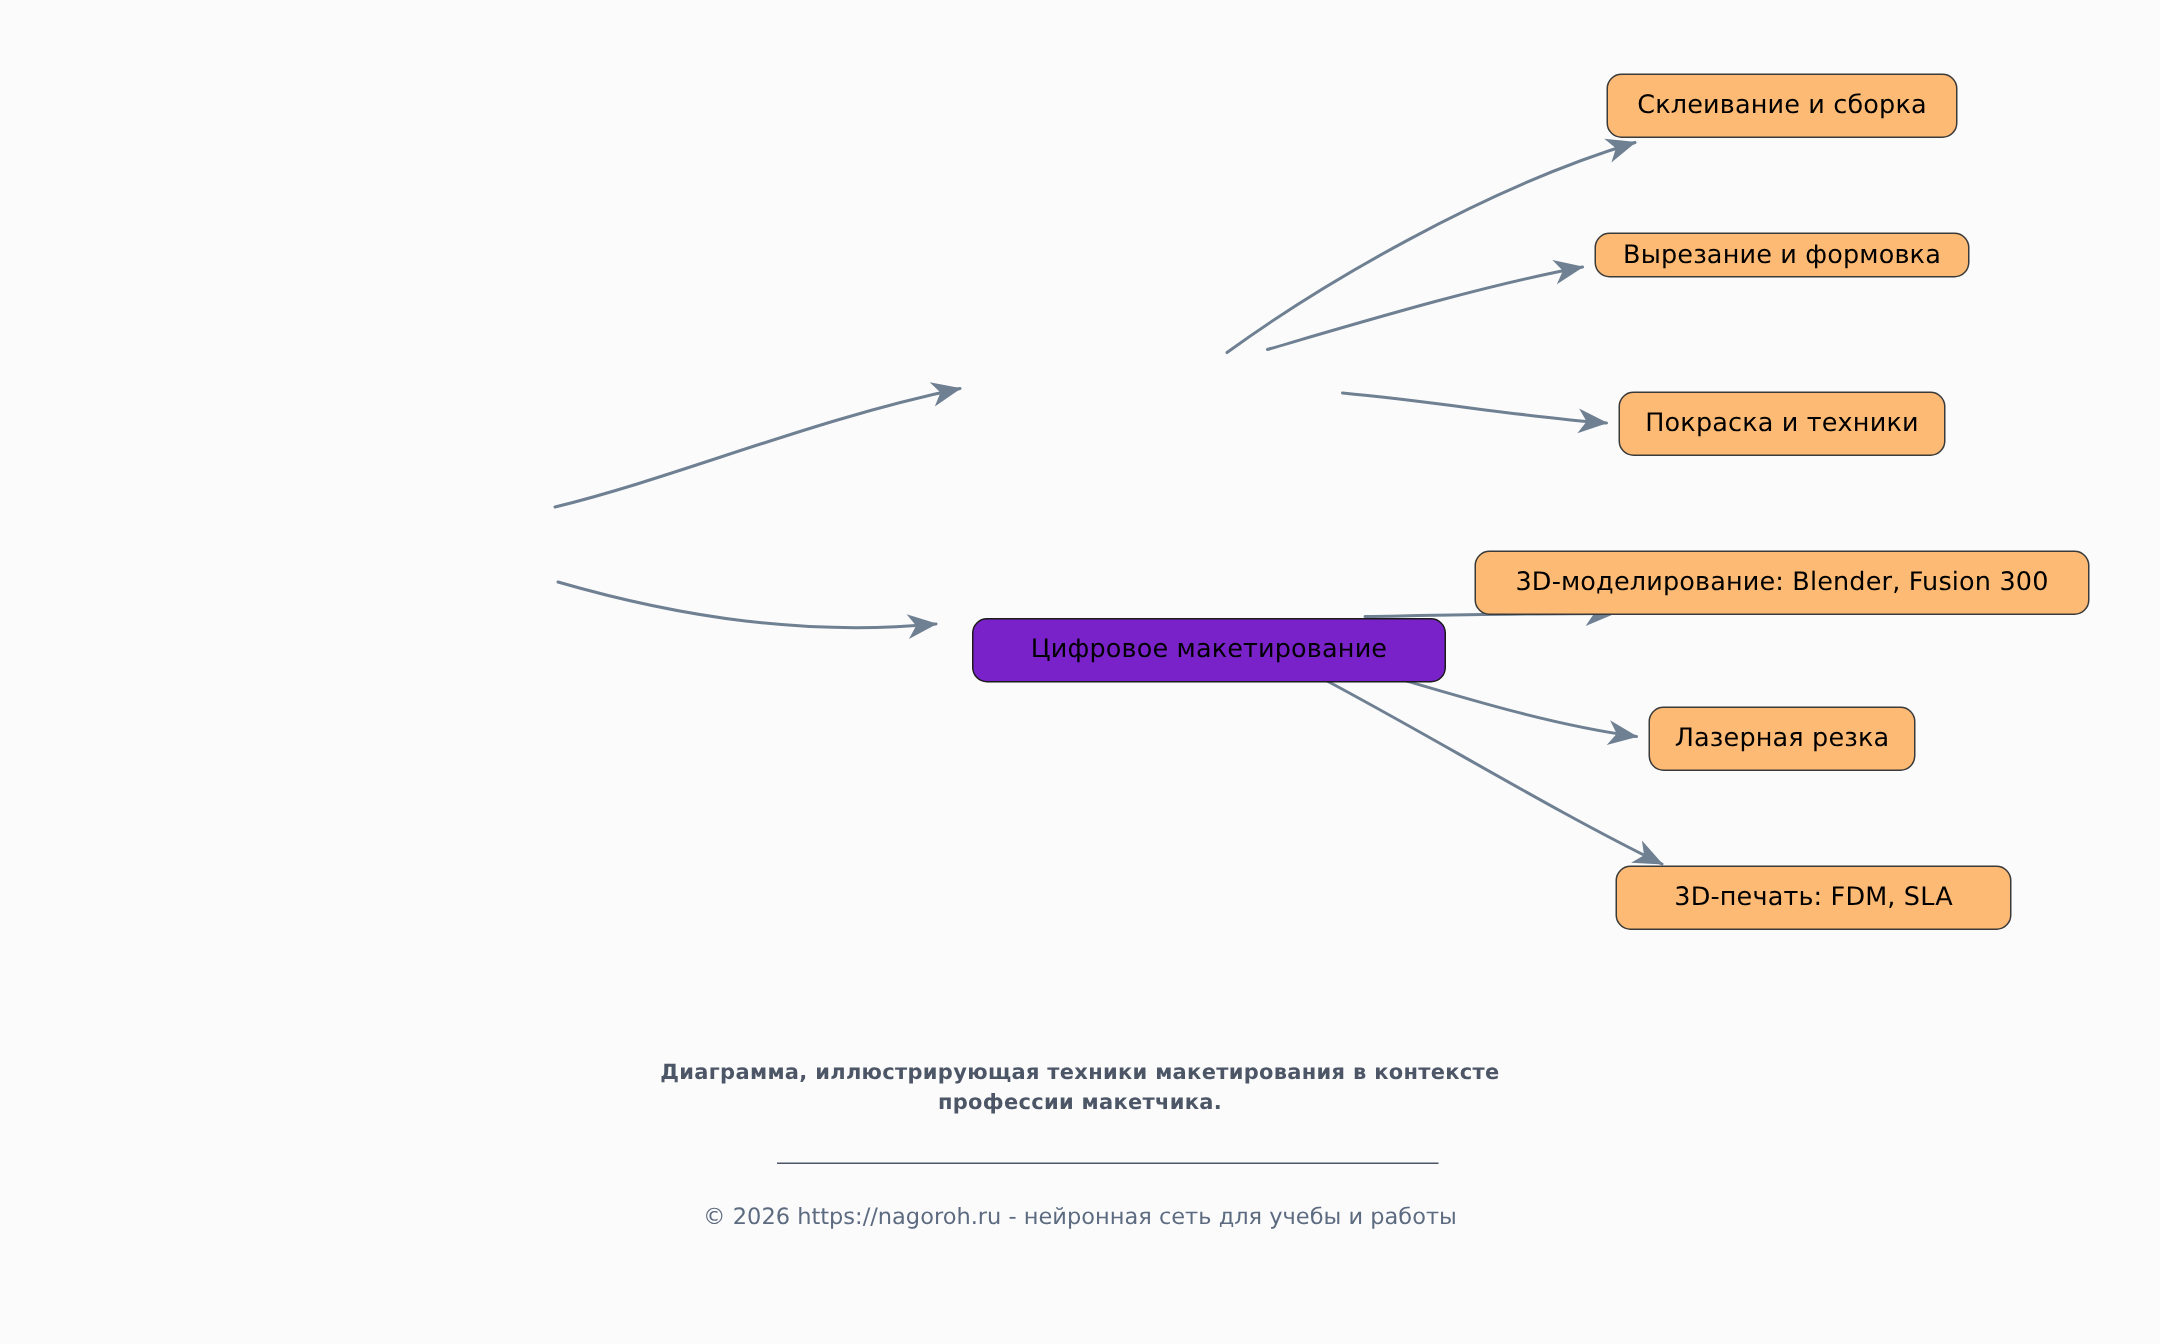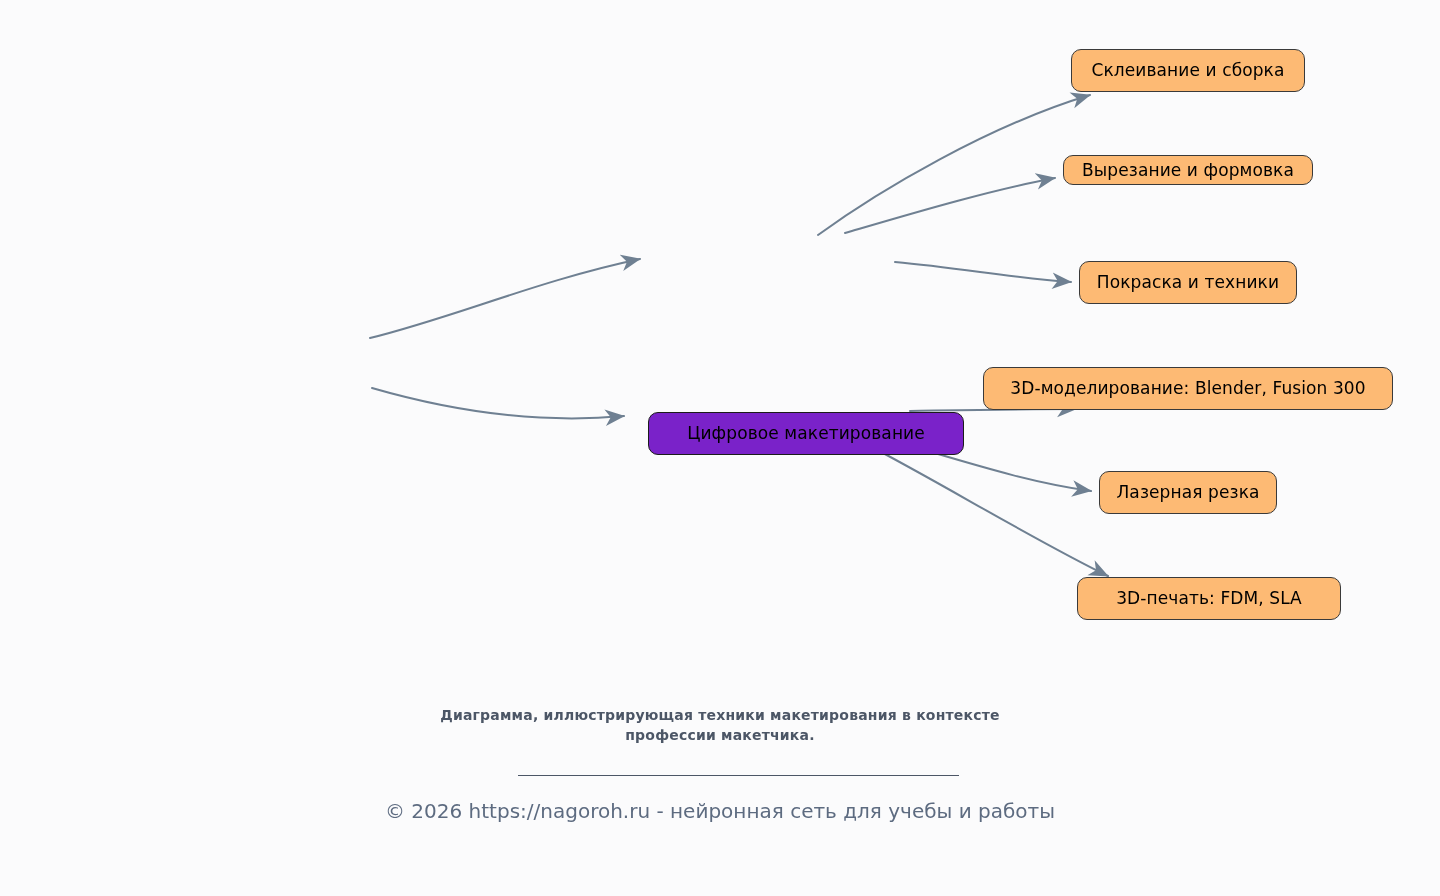--- a/index.html
+++ b/index.html
@@ -75,21 +75,21 @@
     height: 1px;
     background: #4c5666;
   }
   .footer {
     position: absolute;
     left: 330px;
     top: 799px;
     width: 780px;
     text-align: center;
     font-family: "DejaVu Sans", sans-serif;
-    font-size: 20px;
+    font-size: 15px;
     font-weight: normal;
     color: #5d6b80;
     line-height: 24px;
   }
 </style>
 </head>
 <body>
 
 <div id="canvas">
 

